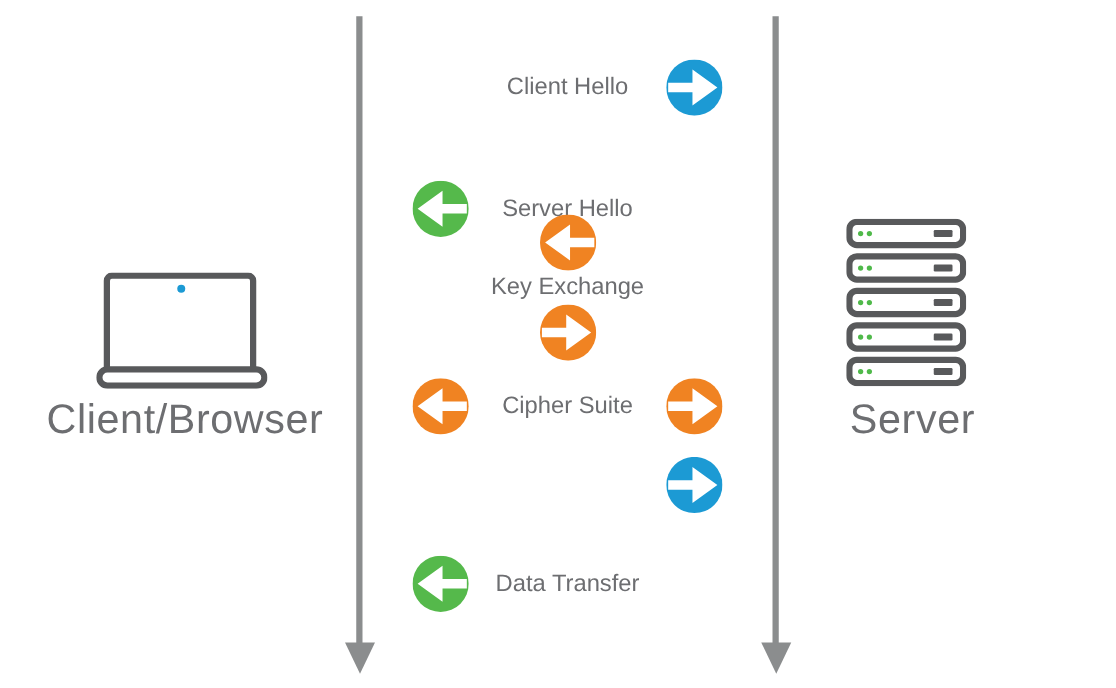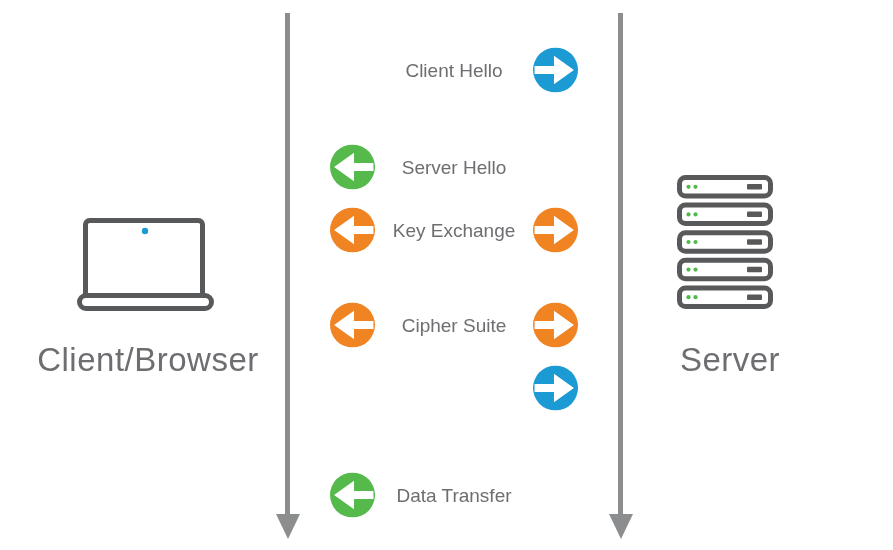--- a/index.html
+++ b/index.html
@@ -25,21 +25,21 @@
   
   .laptop{position:absolute;left:77px;top:218px;}
   .server{position:absolute;left:677px;top:175px;}
   .outl{fill:#fff;stroke:var(--icon_gray);stroke-width:5;}
   .webcam{fill:var(--blue);}
   .led{fill:var(--led_green);}
   .slotbar{fill:var(--icon_gray);}
   
   .endpoint-label{
     position:absolute;top:316px;text-align:center;
-    font-size:33px;letter-spacing:.5px;color:var(--text_gray);line-height:38px;margin-top:25px;
+    font-size:33px;letter-spacing:.5px;color:var(--text_gray);line-height:38px;
   }
   .endpoint-label.client{left:18px;width:260px;}
   .endpoint-label.server-lbl{left:655px;width:150px;text-align:center;}
   
   .msg-row{
     position:absolute;left:330px;width:248px;transform:translateY(-50%);
     display:flex;align-items:center;justify-content:space-between;
   }
   .slot{width:45px;height:45px;flex:0 0 45px;display:flex;align-items:center;justify-content:center;}
   .msg-label{
@@ -103,21 +103,21 @@
             <circle cx="22" cy="22" r="22" fill="#55B94B"></circle>
             <path d="M1.5 18.2 L20.5 18.2 L20.5 8 L40 22 L20.5 36 L20.5 25.8 L1.5 25.8 Z" fill="#ffffff"></path>
           </svg>
         </div>
     <div class="msg-label">
           <div>Server Hello</div>
         </div>
     <div class="slot slot-right"></div>
   </div>
 
-  <div class="msg-row" style="top: 230px;">
+  <div class="msg-row" style="top: 230px; flex-direction: column;">
     <div class="slot slot-left">
           <svg viewBox="0 0 44 44" width="45" height="45" class="arrow-icon flip">
             <circle cx="22" cy="22" r="22" fill="#F08322"></circle>
             <path d="M1.5 18.2 L20.5 18.2 L20.5 8 L40 22 L20.5 36 L20.5 25.8 L1.5 25.8 Z" fill="#ffffff"></path>
           </svg>
         </div>
     <div class="msg-label">
           <div>Key Exchange</div>
         </div>
     <div class="slot slot-right">
@@ -149,21 +149,21 @@
   <div class="msg-row" style="top: 388px;">
     <div class="slot slot-left"></div>
     <div class="slot slot-right">
           <svg viewBox="0 0 44 44" width="45" height="45" class="arrow-icon">
             <circle cx="22" cy="22" r="22" fill="#1C9AD4"></circle>
             <path d="M1.5 18.2 L20.5 18.2 L20.5 8 L40 22 L20.5 36 L20.5 25.8 L1.5 25.8 Z" fill="#ffffff"></path>
           </svg>
         </div>
   </div>
 
-  <div class="msg-row" style="top: 467px; margin-top: 28px;">
+  <div class="msg-row" style="top: 467px;">
     <div class="slot slot-left">
           <svg viewBox="0 0 44 44" width="45" height="45" class="arrow-icon flip">
             <circle cx="22" cy="22" r="22" fill="#55B94B"></circle>
             <path d="M1.5 18.2 L20.5 18.2 L20.5 8 L40 22 L20.5 36 L20.5 25.8 L1.5 25.8 Z" fill="#ffffff"></path>
           </svg>
         </div>
     <div class="msg-label">
           <div>Data Transfer</div>
         </div>
     <div class="slot slot-right"></div>

